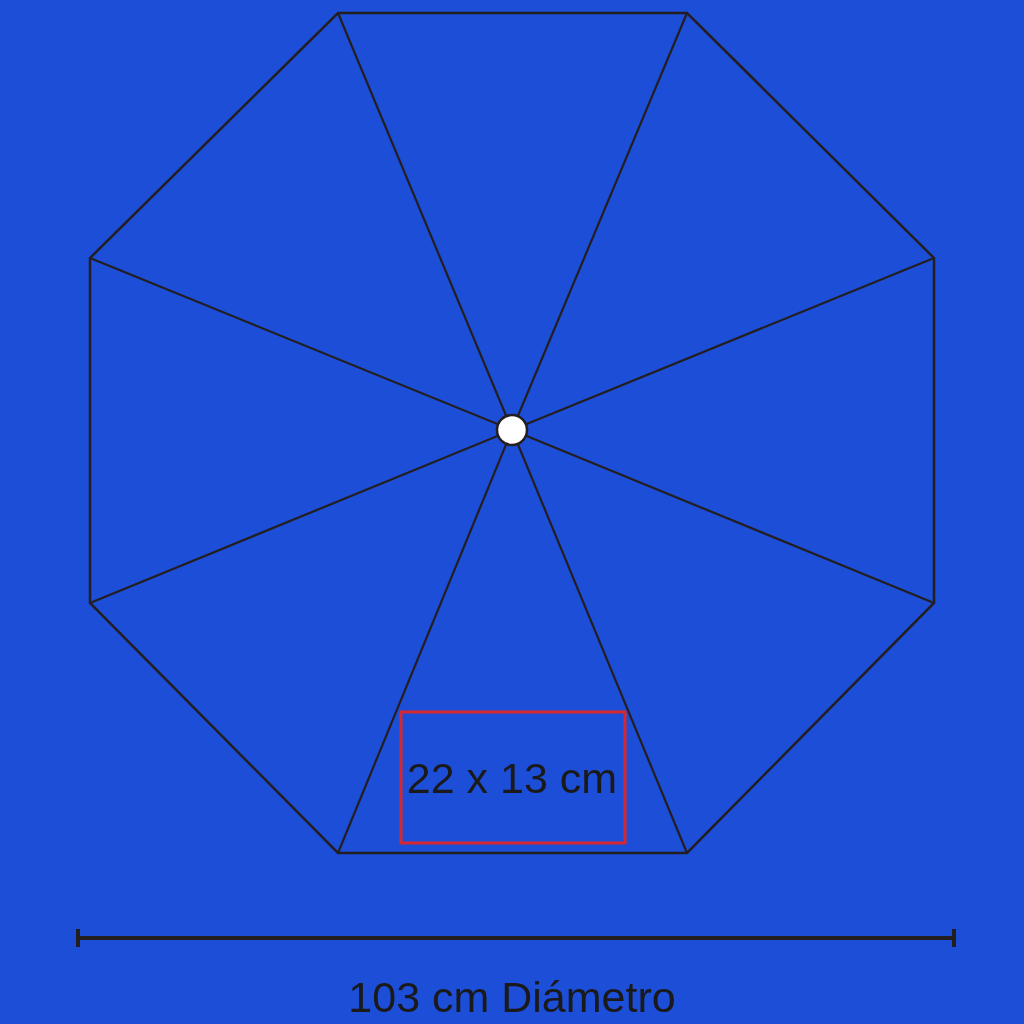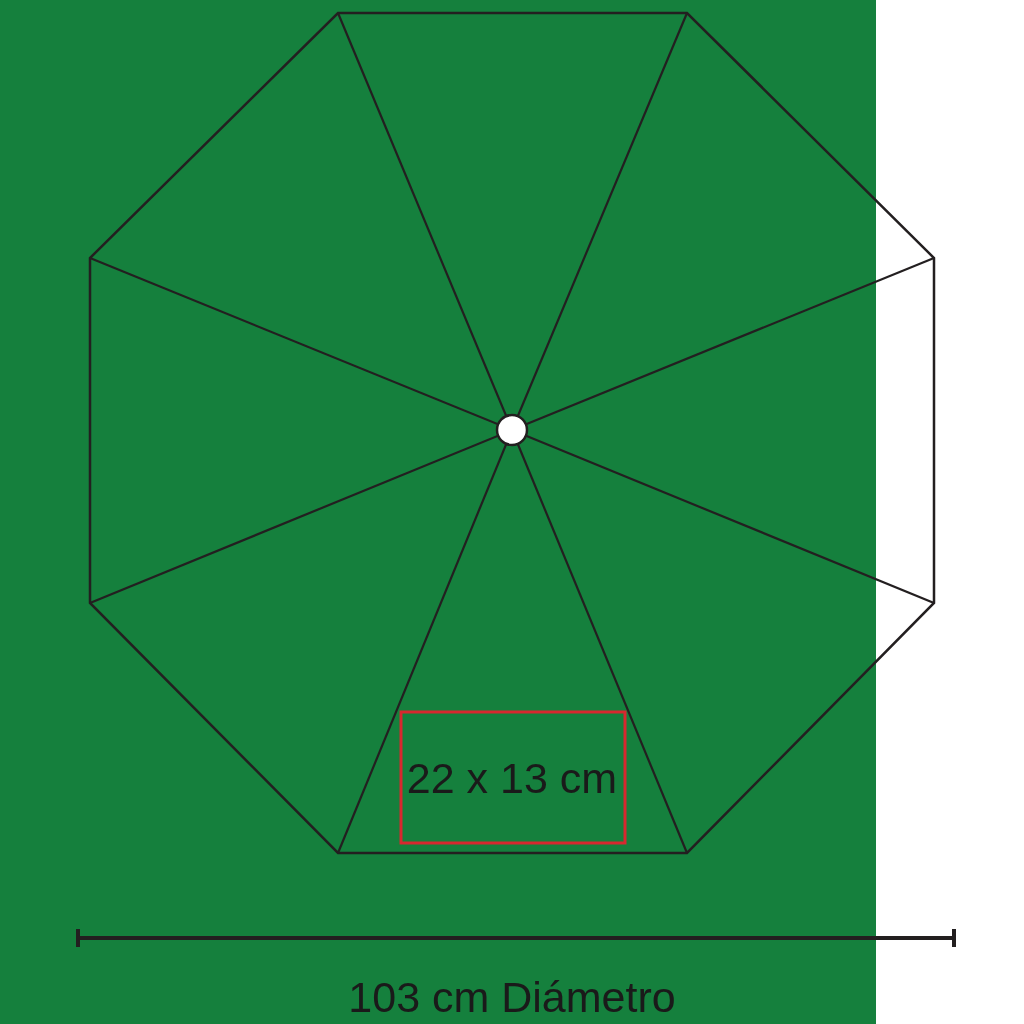--- a/index.html
+++ b/index.html
@@ -6,23 +6,23 @@
     margin: 0;
     padding: 0;
     background: #ffffff;
     width: 1024px;
     height: 1024px;
     overflow: hidden;
     font-family: "Liberation Sans", sans-serif;
   }
   .stage {
     position: relative;
-    width: 876px;
+    width: 1024px;
     height: 1024px;
-    background: #15803d;
+    background: #1d4ed8;
   }
   svg {
     display: block;
   }
   text {
     font-family: "Liberation Sans", sans-serif;
     font-size: 43px;
     fill: #1a1a1a;
   }
 </style>

